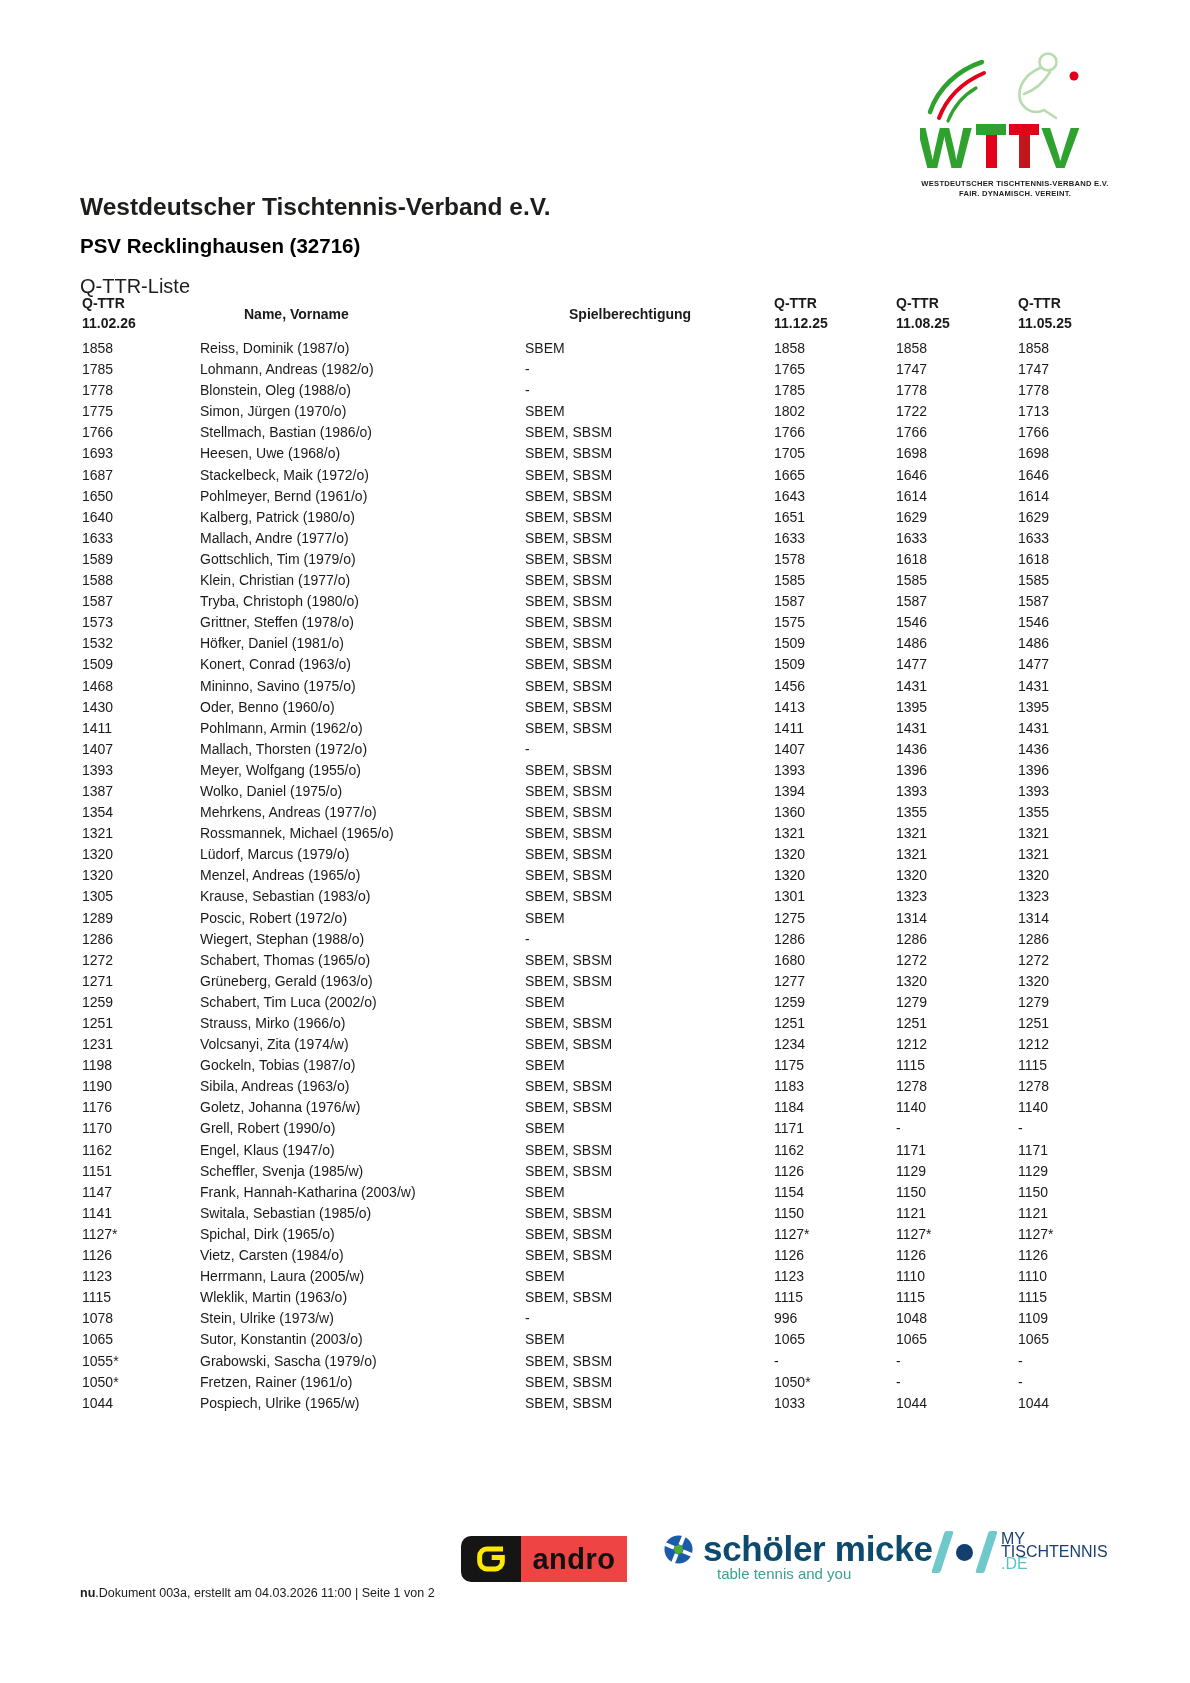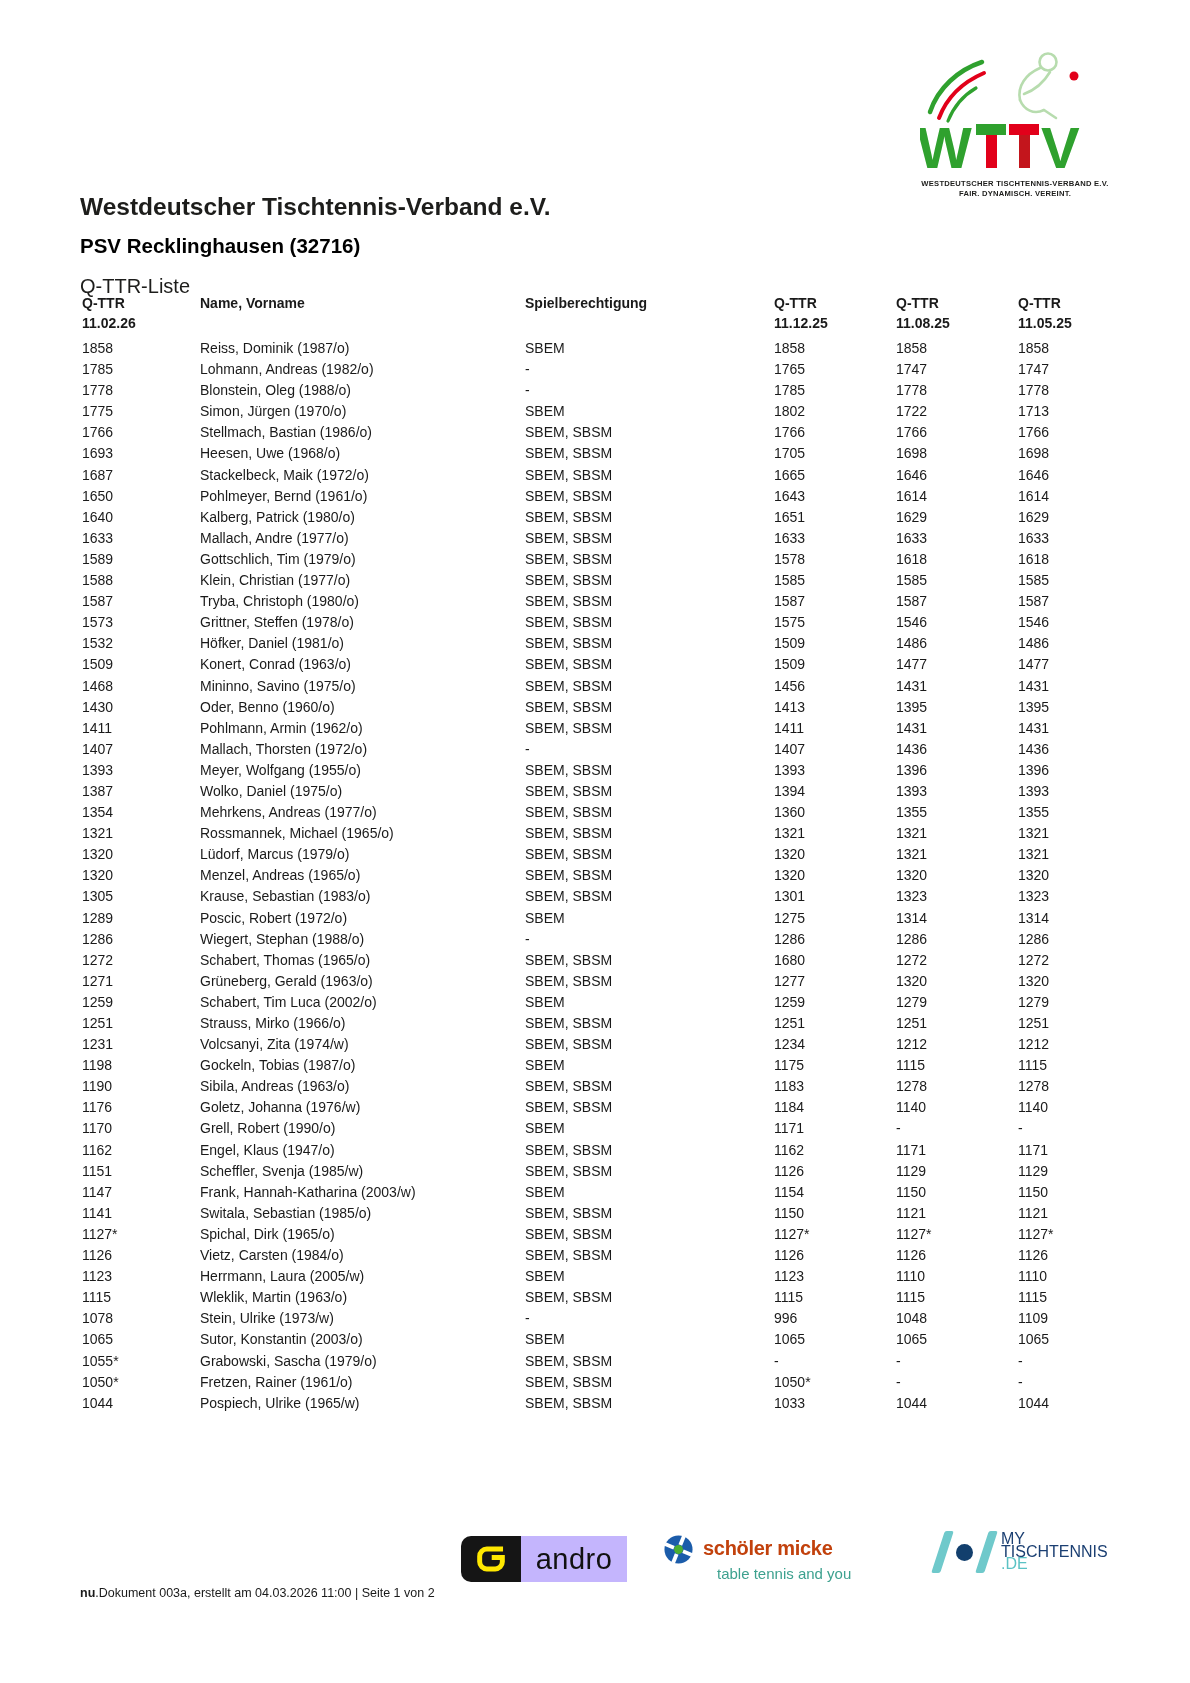--- a/index.html
+++ b/index.html
@@ -14,34 +14,34 @@
   
   .org-title{position:absolute;left:80px;top:193px;font-size:24.5px;font-weight:bold;color:#1d1d1b;white-space:nowrap;}
   .club-title{position:absolute;left:80px;top:234px;font-size:20.5px;font-weight:bold;color:#000000;white-space:nowrap;}
   .list-title{position:absolute;left:80px;top:275px;font-size:20px;color:#1d1d1b;white-space:nowrap;}
 
   
   .thead,.tr{display:grid;grid-template-columns:118px 325px 249px 122px 122px 64px;}
   .thead{position:absolute;left:82px;top:294px;width:1000px;height:41px;}
   .th{font-weight:bold;font-size:14px;line-height:19.5px;white-space:nowrap;}
   .th span{display:block;}
-  .th.mid{display:flex;align-items:flex-start;}
+  .th.mid{display:flex;align-items:center;margin-left:44px;}
   .tbody{position:absolute;left:82px;top:338px;width:1000px;}
   .tr{height:21.1px;}
   .td{font-size:14px;line-height:21.1px;white-space:nowrap;overflow:visible;}
 
   
   .sponsors{position:absolute;left:0;top:1528px;width:1190px;height:60px;}
   .andro{position:absolute;left:461px;top:8px;width:166px;height:46px;display:flex;}
   .andro-a{width:60px;height:46px;background:#151515;border-radius:10px 0 0 10px;display:flex;align-items:center;justify-content:center;}
-  .andro-word{flex:1;background:#c4b5fd;display:flex;align-items:center;justify-content:center;
-              font-size:29px;font-weight:normal;color:#111;letter-spacing:.5px;}
+  .andro-word{flex:1;background:#ef4444;display:flex;align-items:center;justify-content:center;
+              font-size:29px;font-weight:bold;color:#111;letter-spacing:.5px;}
   .schoeler{position:absolute;left:663px;top:6px;display:flex;align-items:flex-start;}
   .schoeler-txt{margin-left:9px;}
-  .schoeler-name{font-size:20px;font-weight:bold;color:#c2410c;letter-spacing:-.3px;line-height:29px;white-space:nowrap;}
+  .schoeler-name{font-size:35px;font-weight:bold;color:#0c4a6e;letter-spacing:-.3px;line-height:29px;white-space:nowrap;}
   .schoeler-tag{font-size:15px;color:#3da18f;margin-top:2px;margin-left:14px;white-space:nowrap;}
   .myttd{position:absolute;left:938px;top:3px;display:flex;align-items:center;}
   .myttd .slash{width:9px;height:42px;background:#6fc9cb;transform:skewX(-18deg);border-radius:2px;}
   .myttd .dot{width:17px;height:17px;background:#123f6d;border-radius:50%;margin:0 9px;}
   .myttd .s2{margin-right:10px;}
   .myttd-txt div{font-size:16px;font-weight:normal;line-height:12.5px;color:#1b3f72;white-space:nowrap;}
   .myttd-txt .de{color:#5bc2c4;}
 
   
   .footer{position:absolute;left:80px;top:1586px;font-size:12.5px;color:#1a1a1a;white-space:nowrap;}

